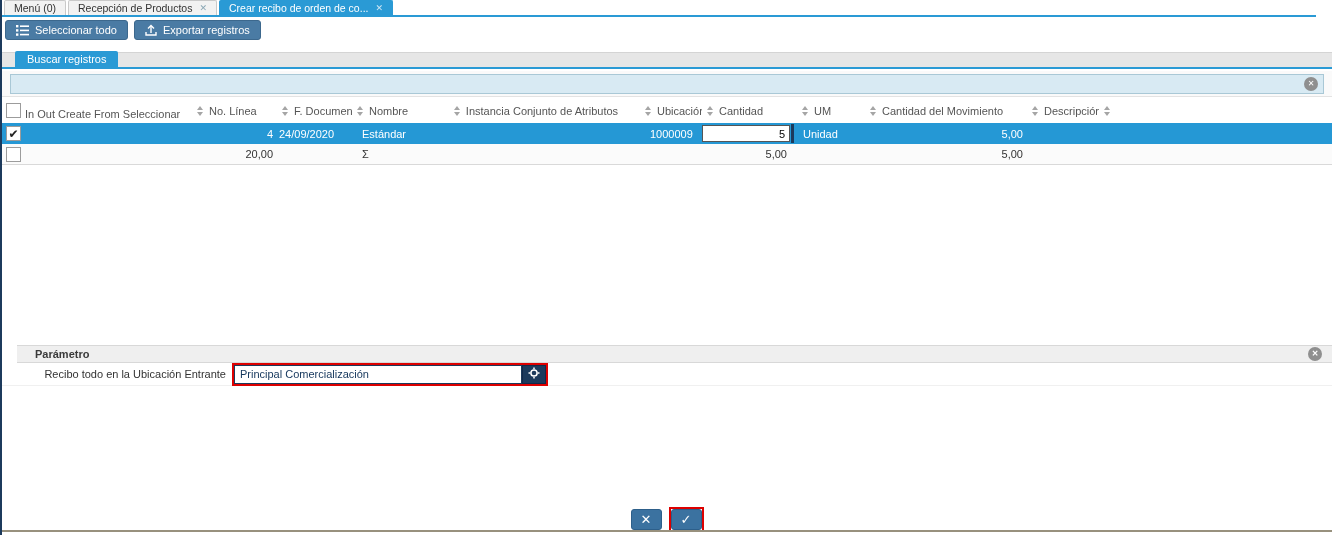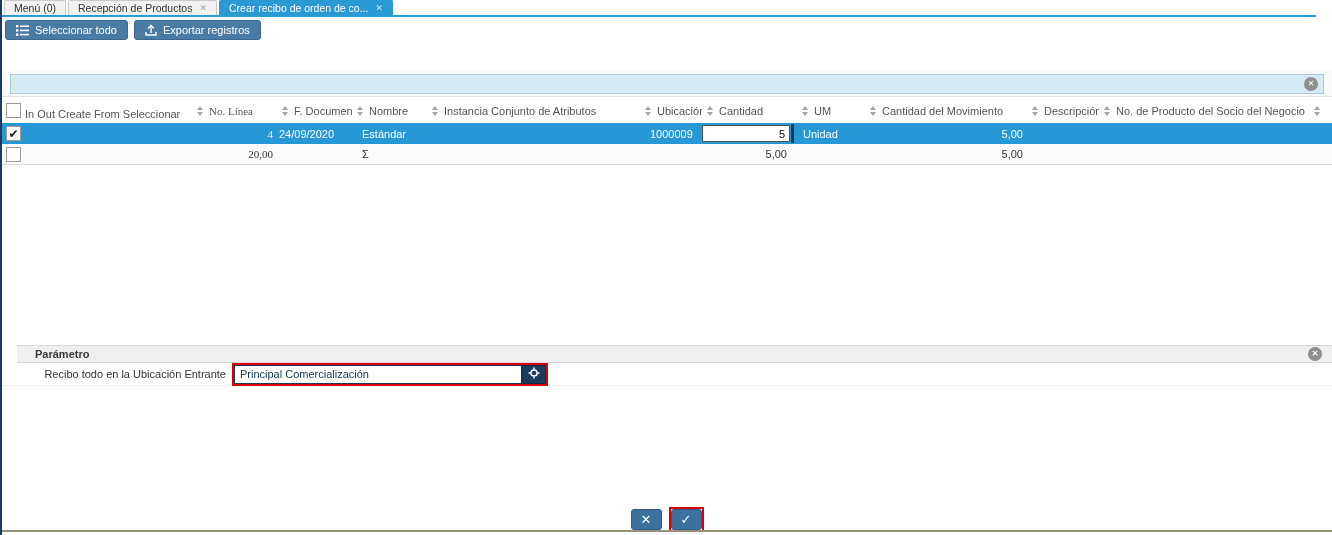--- a/index.html
+++ b/index.html
@@ -37,22 +37,22 @@
     font-family:"Liberation Sans",sans-serif; font-size:11px; padding:0 6px; color:#234; }
   .circlebtn { width:14px; height:14px; border-radius:50%; background:#8f8f8f;
     color:#fff; font-size:8px; line-height:14px; text-align:center; margin-right:5px; flex:0 0 auto; }
   
   .grid { position:absolute; top:98px; left:0; right:0; }
   .grow { display:flex; align-items:center; }
   .ghead { height:25px; color:#555; background:#fff; }
   .gsel  { height:21px; background:#2598d5; color:#fff; }
   .gsum  { height:21px; background:#fbfbfb; color:#333; border-bottom:1px solid #d9d9d9; }
   .cell { display:flex; align-items:center; height:100%; overflow:hidden; white-space:nowrap; }
-  .c0{width:22px;} .c1{width:168px;} .c2{width:85px;font-family:Liberation Serif, serif;} .c3{width:75px;} .c4{width:75px;}
-  .c5{width:213px;} .c6{width:62px;} .c7{width:95px;} .c8{width:68px;} .c9{width:162px;}
+  .c0{width:22px;} .c1{width:168px;} .c2{width:85px;} .c3{width:75px;} .c4{width:75px;}
+  .c5{width:213px;justify-content:center;} .c6{width:62px;} .c7{width:95px;} .c8{width:68px;} .c9{width:162px;}
   .c10{width:72px;} .c11{width:210px;} .c12{width:23px;}
   .rt { justify-content:flex-end; padding-right:4px; }
   .pl2{ padding-left:2px; } .pl6{ padding-left:6px; } .pl10{ padding-left:10px; }
   .ghead .c1 { align-items:flex-end; padding-bottom:3px; padding-left:1px; }
   .sorticon { display:inline-flex; flex-direction:column; gap:2px; margin:0 6px 0 5px; flex:0 0 auto; }
   .sorticon i { width:0; height:0; border-left:3.5px solid transparent; border-right:3.5px solid transparent; }
   .sorticon .up { border-bottom:4px solid #a5a5a5; }
   .sorticon .dn { border-top:4px solid #a5a5a5; }
   .cb { width:15px; height:15px; background:#fff; border:1px solid #9c9c9c; margin-left:4px;
     display:flex; align-items:center; justify-content:center; font-size:12px; color:#222; flex:0 0 auto; }
@@ -124,20 +124,25 @@
               <path d="M6 9 V2"></path>
               <path d="M3 4.5 L6 1.5 L9 4.5"></path>
               <path d="M1 8 V11 H11 V8"></path>
             </g>
           </svg>
       </span>
       <span>Exportar registros</span>
     </button>
   </div>
 
+  <div class="searchstrip">
+    <div class="searchtab">
+      <span>Buscar registros</span>
+    </div>
+  </div>
   <div class="searchpanel">
     <div class="searchbox">
       <input type="text" value="" style="">
       <span class="circlebtn">✕</span>
     </div>
   </div>
 
   <div class="grid">
 
     <div class="grow ghead">
@@ -202,27 +207,20 @@
             <i class="dn"></i>
           </span>
           <span>Cantidad del Movimiento</span>
         </div>
       <div class="cell c10">
           <span class="sorticon">
             <i class="up"></i>
             <i class="dn"></i>
           </span>
           <span>Descripción</span>
-        </div>
-      <div class="cell c11">
-          <span class="sorticon">
-            <i class="up"></i>
-            <i class="dn"></i>
-          </span>
-          <span>No. de Producto del Socio del Negocio</span>
         </div>
       <div class="cell c12">
           <span class="sorticon">
             <i class="up"></i>
             <i class="dn"></i>
           </span>
         </div>
     </div>
 
     <div class="grow gsel">

